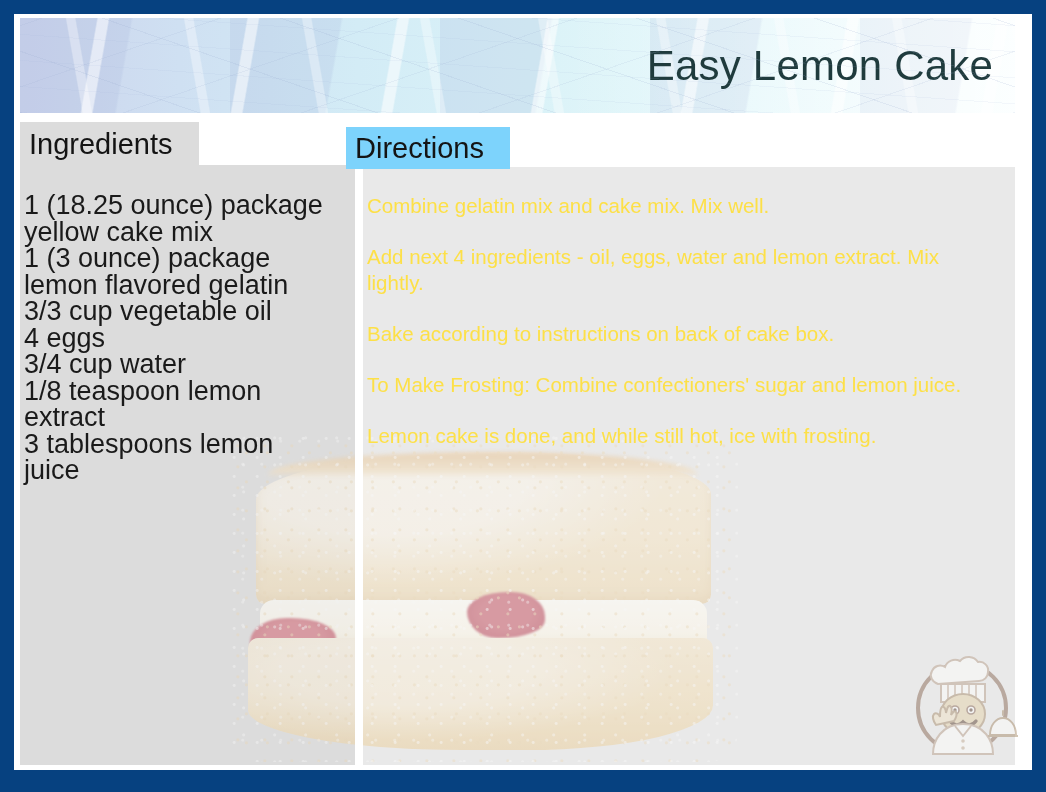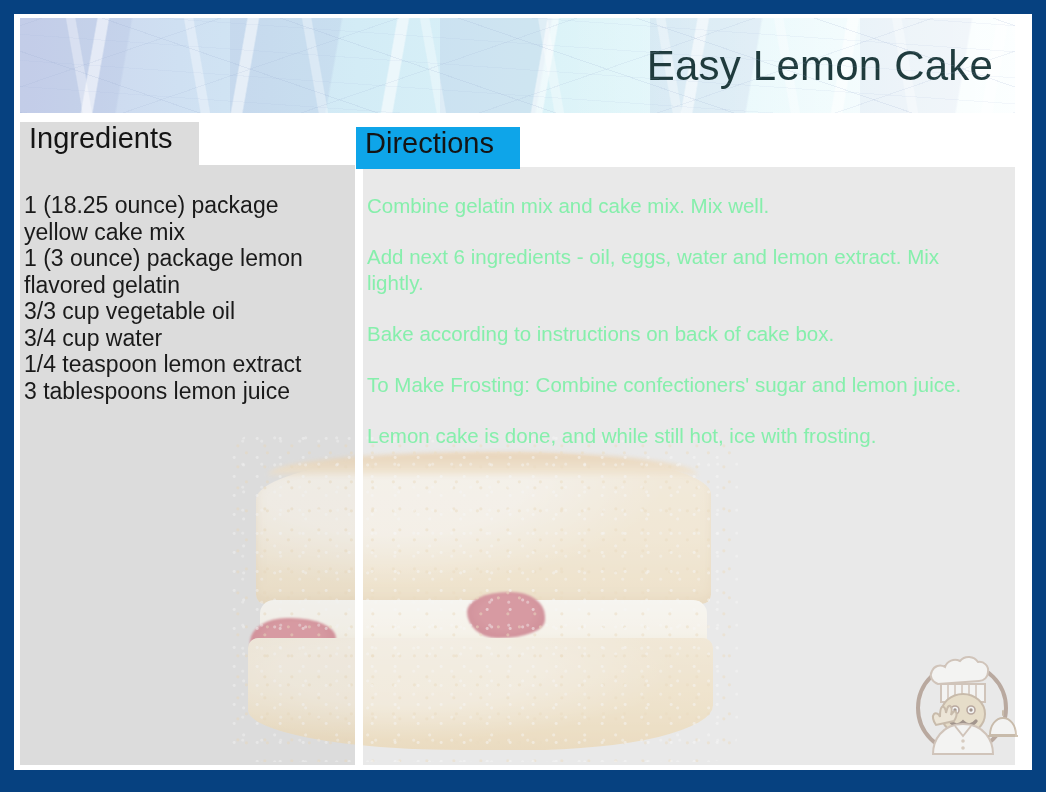--- a/index.html
+++ b/index.html
@@ -70,39 +70,39 @@
     color: #1f3b3d;
     white-space: nowrap;
     letter-spacing: 0.2px;
   }
 
   
   .tab-head {
     position: absolute;
     box-sizing: border-box;
     display: flex;
-    align-items: flex-start;
+    align-items: center;
     padding-left: 9px;
     font-size: 29px;
     color: #141414;
     z-index: 4;
   }
   #ingredients-tab {
     left: 20px;
     top: 122px;
     width: 179px;
     height: 45px;
     background: #dcdcdc;
   }
   #directions-tab {
-    left: 356px;
+    left: 346px;
     top: 127px;
     width: 164px;
     height: 42px;
-    background: #0ea5e9;
+    background: #7dd3fc;
   }
 
   #ingredients-panel {
     position: absolute;
     left: 20px;
     top: 165px;
     width: 335px;
     height: 600px;
     background: #dcdcdc;
     z-index: 2;
@@ -212,33 +212,33 @@
     background: #ffffff;
     z-index: 4;
   }
 
   
   #ingredients-list {
     position: absolute;
     left: 24px;
     top: 192px;
     width: 310px;
-    font-size: 23px;
+    font-size: 27px;
     line-height: 26.5px;
     color: #1a1a1a;
     z-index: 5;
   }
   #directions-steps {
     position: absolute;
     left: 367px;
     top: 193px;
     width: 628px;
     font-size: 20.5px;
     line-height: 26px;
-    color: #86efac;
+    color: #fde047;
     z-index: 5;
   }
   #directions-steps .step { margin-bottom: 25px; }
 
   
   #chef-logo {
     position: absolute;
     left: 900px;
     top: 640px;
     width: 124px;
@@ -278,27 +278,28 @@
     <span>Ingredients</span>
   </div>
   <div id="directions-tab" class="tab-head">
     <span>Directions</span>
   </div>
 
   <div id="ingredients-list">
       <div class="ingredient">1 (18.25 ounce) package yellow cake mix</div>
       <div class="ingredient">1 (3 ounce) package lemon flavored gelatin</div>
       <div class="ingredient">3/3 cup vegetable oil</div>
+      <div class="ingredient">4 eggs</div>
       <div class="ingredient">3/4 cup water</div>
-      <div class="ingredient">1/4 teaspoon lemon extract</div>
+      <div class="ingredient">1/8 teaspoon lemon extract</div>
       <div class="ingredient">3 tablespoons lemon juice</div>
     </div>
   <div id="directions-steps">
       <div class="step">Combine gelatin mix and cake mix. Mix well.</div>
-      <div class="step">Add next 6 ingredients - oil, eggs, water and lemon extract. Mix lightly.</div>
+      <div class="step">Add next 4 ingredients - oil, eggs, water and lemon extract. Mix lightly.</div>
       <div class="step">Bake according to instructions on back of cake box.</div>
       <div class="step">To Make Frosting:  Combine confectioners' sugar and lemon juice.</div>
       <div class="step">Lemon cake is done, and while still hot, ice with frosting.</div>
     </div>
 
   <div id="chef-logo">
     <svg viewBox="0 0 124 124" width="124" height="124" aria-hidden="true">
       <g fill="none" stroke="#8a6a58" stroke-width="4">
         <circle cx="62" cy="68" r="44"></circle>
       </g>

